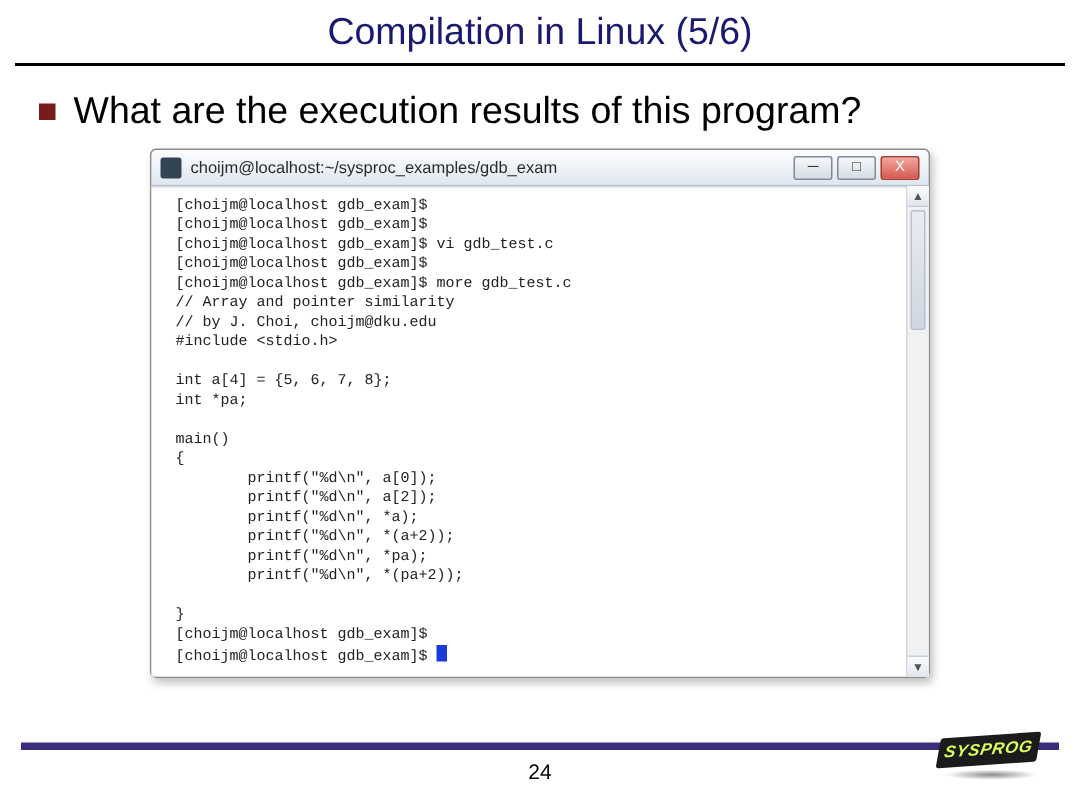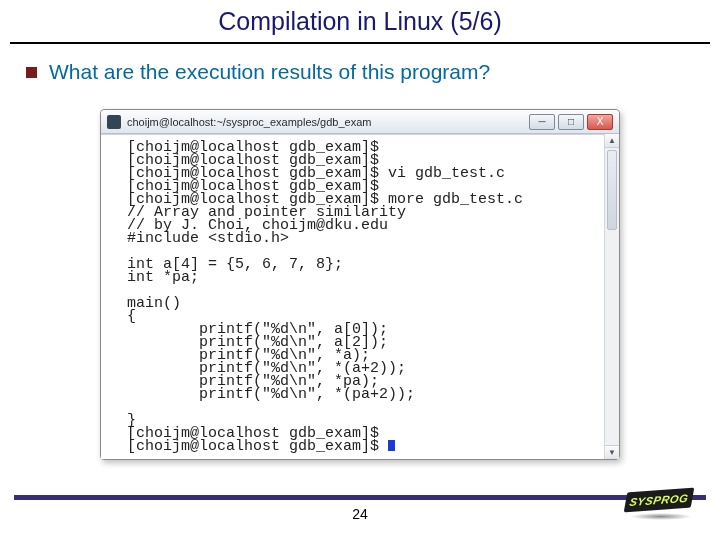--- a/index.html
+++ b/index.html
@@ -3,31 +3,31 @@
 <meta charset="utf-8">
 <style>
   * { box-sizing: border-box; margin: 0; padding: 0; }
   html, body { width: 720px; height: 540px; font-family: Arial, Helvetica, sans-serif; background: #fff; overflow: hidden; }
   .slide { position: relative; width: 720px; height: 540px; }
   .title { text-align: center; font-size: 25px; color: #191970; font-weight: normal; padding-top: 7px; }
   .title-rule { border: none; border-top: 2px solid #000; margin: 6px 10px 0 10px; }
   .body { padding: 16px 26px 0 26px; }
   .bullet-row { display: flex; align-items: center; gap: 12px; }
   .sq-bullet { width: 11px; height: 11px; background: #7a1b1b; flex: 0 0 11px; }
-  .bullet-text { font-size: 21px; color: #0369a1; text-align: right; }
-  .window-wrap { margin: 25px auto 0 auto; width: 520px; }
+  .bullet-text { font-size: 25px; color: #000000; text-align: right; }
+  .window-wrap { margin: 10px auto 0 auto; width: 520px; }
   .win { border: 1px solid #8a8a8a; border-radius: 4px; background: linear-gradient(#f6f8fb,#e7ecf3); box-shadow: 2px 3px 6px rgba(0,0,0,.25); }
   .win-titlebar { display: flex; align-items: center; height: 24px; padding: 0 6px; gap: 6px; background: linear-gradient(#fdfdfe,#dfe6ef); border-bottom: 1px solid #b7bfca; border-radius: 4px 4px 0 0; }
   .win-icon { width: 14px; height: 14px; background: #345; border-radius: 2px; display: inline-block; }
   .win-title { font-size: 11px; color: #2a2a2a; flex: 1; white-space: nowrap; overflow: hidden; text-overflow: ellipsis; }
   .win-btns { display: flex; gap: 3px; }
   .win-btn { width: 26px; height: 16px; border: 1px solid #7f8a98; border-radius: 2px; background: linear-gradient(#f5f7fa,#d5dce6); font-size: 10px; line-height: 13px; text-align: center; color: #333; }
   .win-btn.close { background: linear-gradient(#f4a6a0,#d45a4e); color: #fff; border-color: #a63a32; }
   .win-body { background: #fff; border-top: 1px solid #cfd5de; }
-  .term { font-family: "Courier New", monospace; font-size: 15px; line-height: 13px; color: #222; padding: 6px 10px 6px 26px; white-space: pre; position: relative; }
+  .term { font-family: "Courier New", monospace; font-size: 10px; line-height: 13px; color: #222; padding: 6px 10px 6px 16px; white-space: pre; position: relative; }
   .cursor { display: inline-block; width: 7px; height: 11px; background: #1a3bd6; vertical-align: -1px; }
   .scrollbar { position: absolute; right: 0; top: 24px; bottom: 0; width: 15px; background: #f0f1f3; border-left: 1px solid #d3d7dd; }
   .sb-btn { height: 14px; background: linear-gradient(#fbfcfd,#e2e6ec); border-bottom: 1px solid #c9cfd8; font-size: 8px; text-align: center; color: #555; line-height: 13px; }
   .sb-btn.bottom { position: absolute; bottom: 0; left: 0; right: 0; border-top: 1px solid #c9cfd8; border-bottom: none; }
   .sb-thumb { position: absolute; left: 2px; right: 2px; top: 16px; height: 80px; background: linear-gradient(#e9edf2,#cfd6e0); border: 1px solid #b6bfcb; border-radius: 2px; }
   .footer-bar { position: absolute; left: 14px; right: 14px; bottom: 40px; height: 5px; background: #3a2d7a; }
   .page-num { position: absolute; left: 0; right: 0; bottom: 18px; text-align: center; font-size: 14px; color: #000; }
   .logo { position: absolute; right: 22px; bottom: 20px; width: 72px; height: 34px; }
   .logo-shadow { position: absolute; left: 4px; bottom: 0; width: 62px; height: 7px; background: radial-gradient(ellipse at center, rgba(0,0,0,.45), rgba(0,0,0,0) 70%); border-radius: 50%; }
   .logo-board { position: absolute; left: 0; top: 4px; width: 66px; height: 20px; background: #1b1b1b; transform: skewX(-14deg) rotate(-4deg); border-radius: 2px; color: #d8ff57; font-family: Arial, sans-serif; font-weight: bold; font-style: italic; font-size: 11px; line-height: 20px; text-align: center; letter-spacing: .5px; }

